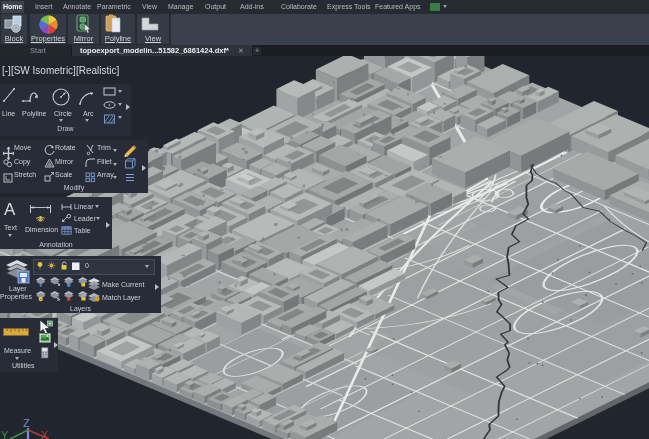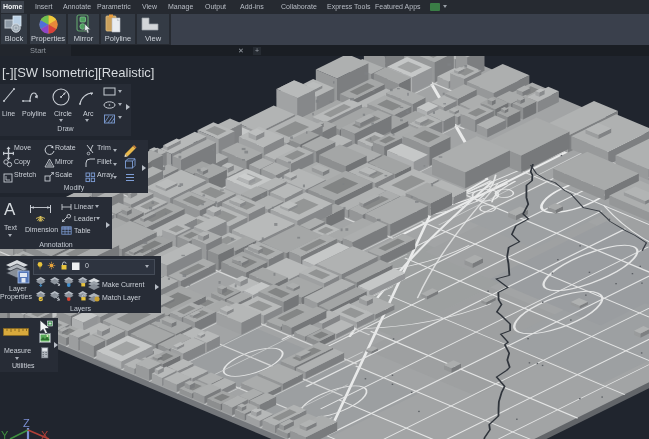--- a/index.html
+++ b/index.html
@@ -5,21 +5,21 @@
 #app{position:relative;width:649px;height:439px;overflow:hidden;background:#20252e;}
 .abs{position:absolute;}
 
 #menubar{left:0;top:0;width:649px;height:14px;background:#262a31;}
 .mtab{position:absolute;top:0;height:13px;line-height:14px;font-size:7px;color:#b9bec6;white-space:nowrap;}
 #menuhome{position:absolute;left:1px;top:1px;width:23px;height:12px;background:#3d434d;}
 .mhome{color:#f2f4f6;font-weight:bold;}
 
 #ribbon{left:0;top:14px;width:649px;height:31px;background:#3a404c;}
 .rcell{position:absolute;top:0;height:30px;background:#343b45;}
-.rlab{position:absolute;width:100%;text-align:center;bottom:1px;font-size:7.5px;color:#ced3da;}
+.rlab{position:absolute;width:100%;text-align:center;bottom:1px;font-size:7.5px;color:#ced3da;text-decoration:underline;}
 
 #tabbar{left:0;top:45px;width:649px;height:11px;background:#1a1e24;}
 #starttab{position:absolute;left:0;top:0;width:71px;height:11px;background:#22262d;color:#8f959d;font-size:7.5px;line-height:11px;text-align:center;text-indent:5px;}
 #doctab{position:absolute;left:72px;top:0;width:180px;height:11px;background:#2d323b;color:#eceef1;font-weight:bold;font-size:7.5px;line-height:11px;text-align:left;padding-left:8px;box-sizing:border-box;white-space:nowrap;}
 #tabx{position:absolute;left:238px;top:0;color:#9aa0a8;font-size:7px;line-height:11px;}
 #tabplus{position:absolute;left:253px;top:1.5px;width:8px;height:8px;background:#262b32;color:#9aa0a8;font-size:7px;line-height:8px;text-align:center;}
 
 #vp{left:0;top:56px;width:649px;height:383px;background:#20252e;}
 
 .panel{position:absolute;background:#272c36;color:#ccd1d8;}
@@ -88,20 +88,21 @@
 <path d="M8 4 L16 4 L16 18 L8 18 Z" fill="#e9ecef" stroke="#b8bec5" stroke-width="0.6"></path>
 <path d="M13 4 L16 7 L13 7 Z" fill="#c8cdd2"></path>
       </svg>
       <svg class="abs" style="left:141px;top:2px" width="20" height="17" viewBox="0 0 20 17">
 <path d="M1 2 L8 2 L8 8 L17 8 L17 14 L1 14 Z" fill="#d3d6d9"></path>
 <path d="M1 2 L8 2 L8 8 L17 8 L17 14 L1 14 Z" fill="none" stroke="#9ba1a8" stroke-width="0.7"></path>
       </svg>
     </div>
     <div id="tabbar" class="abs">
       <div id="starttab">Start</div>
+      <div id="doctab">topoexport_modelin...51582_6861424.dxf*</div>
       <div id="tabx">✕</div>
       <div id="tabplus">+</div>
     </div>
     <div id="vp" class="abs"></div>
     <svg class="abs" style="left:0;top:56px" width="649" height="383" viewBox="0 56 649 383">
       <g transform="matrix(0.896,-0.443,0.922,0.387,-74.0,288.0)">
         <rect x="-3" y="-3" width="560" height="541" fill="#a2a4a5"></rect>
         <rect x="180" y="230" width="130" height="100" fill="#9da0a0"></rect>
         <rect x="300" y="250" width="150" height="130" fill="#9fa1a2"></rect>
         <rect x="330" y="390" width="160" height="120" fill="#9a9da0"></rect>
@@ -1335,21 +1336,21 @@
         <rect x="391.7" y="374.6" width="1.5" height="1.3"></rect>
         <rect x="516.1" y="418.6" width="1.5" height="1.3"></rect>
         <rect x="418.2" y="410.8" width="1.5" height="1.3"></rect>
         <rect x="391.7" y="383.7" width="1.5" height="1.3"></rect>
         <rect x="527.3" y="338" width="1.5" height="1.3"></rect>
         <rect x="541.8" y="364.8" width="1.5" height="1.3"></rect>
         <rect x="640.9" y="352.3" width="1.5" height="1.3"></rect>
         <rect x="551.6" y="272.5" width="1.5" height="1.3"></rect>
       </g>
     </svg>
-    <div class="abs" style="left:2px;top:65px;color:#d6dade;font-size:13px;font-family:'Liberation Sans',sans-serif">[-][SW Isometric][Realistic]</div>
+    <div class="abs" style="left:2px;top:65px;color:#d6dade;font-size:10px;font-family:'Liberation Sans',sans-serif">[-][SW Isometric][Realistic]</div>
     <div class="panel" style="left:0px;top:84px;width:131px;height:52px">
       <svg class="abs" style="left:2px;top:3px" width="14" height="16" viewBox="0 0 14 16">
 <line x1="2" y1="14" x2="12" y2="2" stroke="#c8cdd4" stroke-width="1.1"></line>
 <circle cx="2" cy="14" r="1" fill="#c8cdd4"></circle>
         <circle cx="12" cy="2" r="1" fill="#c8cdd4"></circle>
       </svg>
       <svg class="abs" style="left:22px;top:6px" width="21" height="13" viewBox="0 0 21 13">
 <path d="M1 11 L8 11 C8 11 8 3 12 3 C15 3 15 7 13 7" fill="none" stroke="#c8cdd4" stroke-width="1.1"></path>
 <path d="M13 7 l3 -2 l-0.5 3.5 Z" fill="#c8cdd4"></path>
 <circle cx="1" cy="11" r="0.9" fill="#c8cdd4"></circle>

